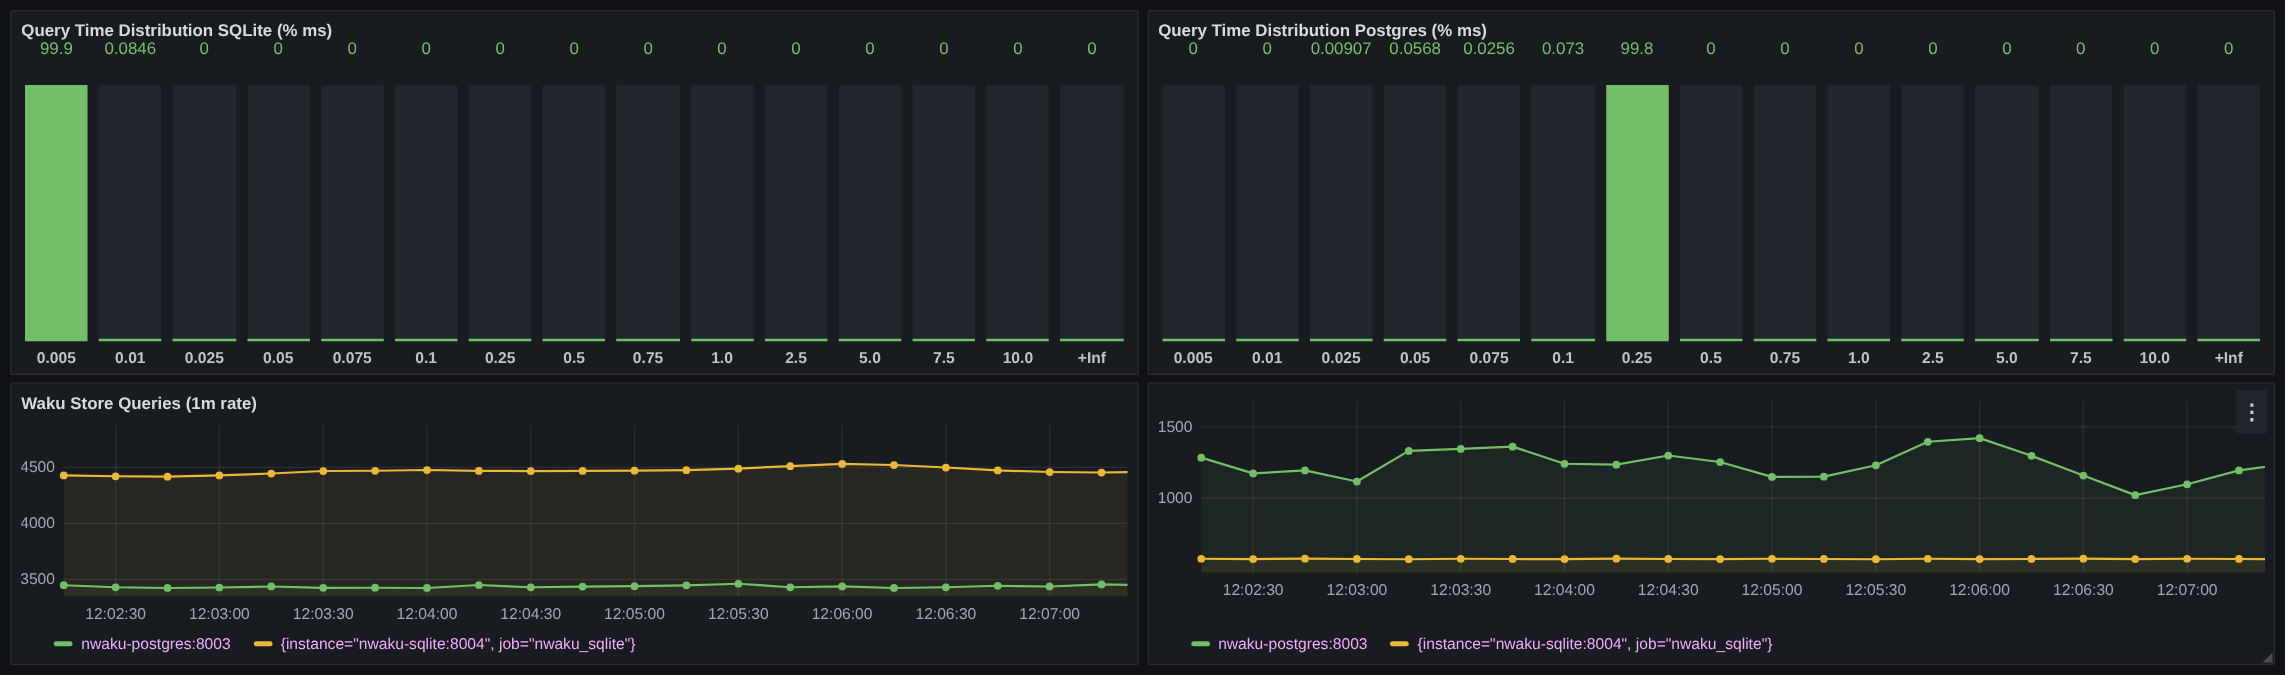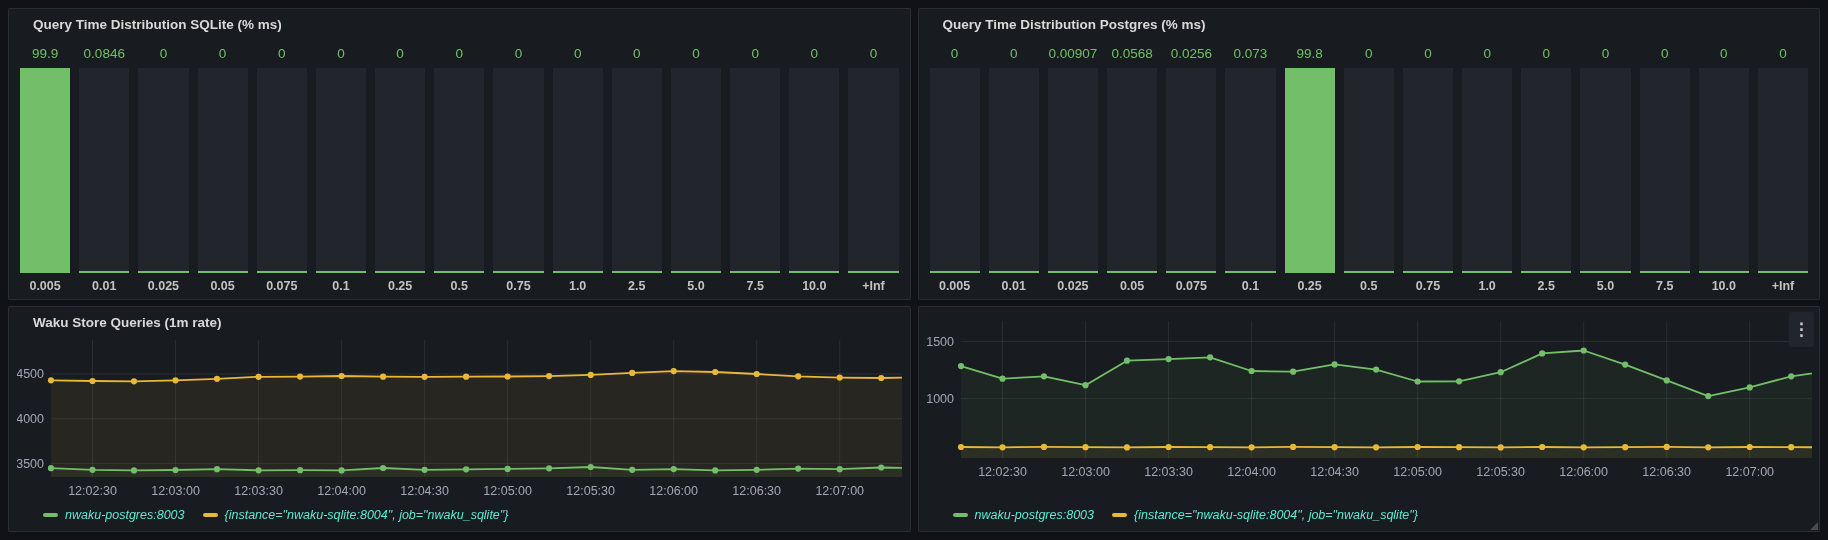--- a/index.html
+++ b/index.html
@@ -9,43 +9,43 @@
     display:grid; grid-template-columns:1fr 1fr; grid-template-rows:292px 226px;
     gap:6px 7px;
   }
   .panel {
     background:#181b1f; border:1px solid rgba(204,204,220,0.10); border-radius:2px;
     position:relative; padding:6px 8px 4px 8px;
     display:flex; flex-direction:column; overflow:hidden;
   }
   .panel-header { height:19px; flex:0 0 auto; display:flex; align-items:center; }
   .panel-title {
-    margin:16px; font-size:13.5px; font-weight:600; color:#d8d9da; line-height:18px;
+    margin:0; font-size:13.5px; font-weight:600; color:#d8d9da; line-height:18px;
     white-space:nowrap;
   }
   
   .bar-chart { flex:1; display:flex; gap:9px; padding:0 3px; min-height:0; }
   .bar-cell { flex:1; display:flex; flex-direction:column; min-width:0; }
   .bar-value {
     height:34px; flex:0 0 auto; display:flex; align-items:flex-end; justify-content:center;
-    color:#73bf69; font-size:13.5px; padding-bottom:7px;
+    color:#73bf69; font-size:13.5px; padding-bottom:22px;
   }
   .bar-track { flex:1; position:relative; background:#22252b; }
   .bar-fill { position:absolute; left:0; right:0; bottom:0; background:#73bf69; min-height:2px; }
   .bar-cat {
     height:22px; flex:0 0 auto; display:flex; align-items:flex-end; justify-content:center;
     color:rgba(208,209,211,0.92); font-size:12.5px; padding-bottom:2px; white-space:nowrap;font-weight:bold;
   }
   
   .line-chart { flex:1; min-height:0; position:relative; }
   .line-chart svg { position:absolute; inset:0; }
   .legend { flex:0 0 auto; height:24px; display:flex; align-items:center; gap:18px; padding-left:26px; }
   .legend-item { display:flex; align-items:center; gap:7px; cursor:pointer; }
   .legend-swatch { width:15px; height:4px; border-radius:2px; display:inline-block; }
-  .legend-label { font-size:12.5px; color:#5eead4; white-space:nowrap;font-style:italic; }
+  .legend-label { font-size:12.5px; color:#f0abfc; white-space:nowrap; }
   
   .panel-menu {
     position:absolute; top:5px; right:5px; width:25px; height:35px;
     background:#22252b; border-radius:2px; display:flex; align-items:center; justify-content:center;
     cursor:pointer; z-index:3;
   }
   .kebab { color:#c7c8cc; font-size:17px; line-height:1; letter-spacing:0; font-weight:700; }
   .resize-handle {
     position:absolute; right:1px; bottom:1px; width:0; height:0; z-index:3;
     border-left:8px solid transparent; border-bottom:8px solid rgba(204,204,220,0.28);

